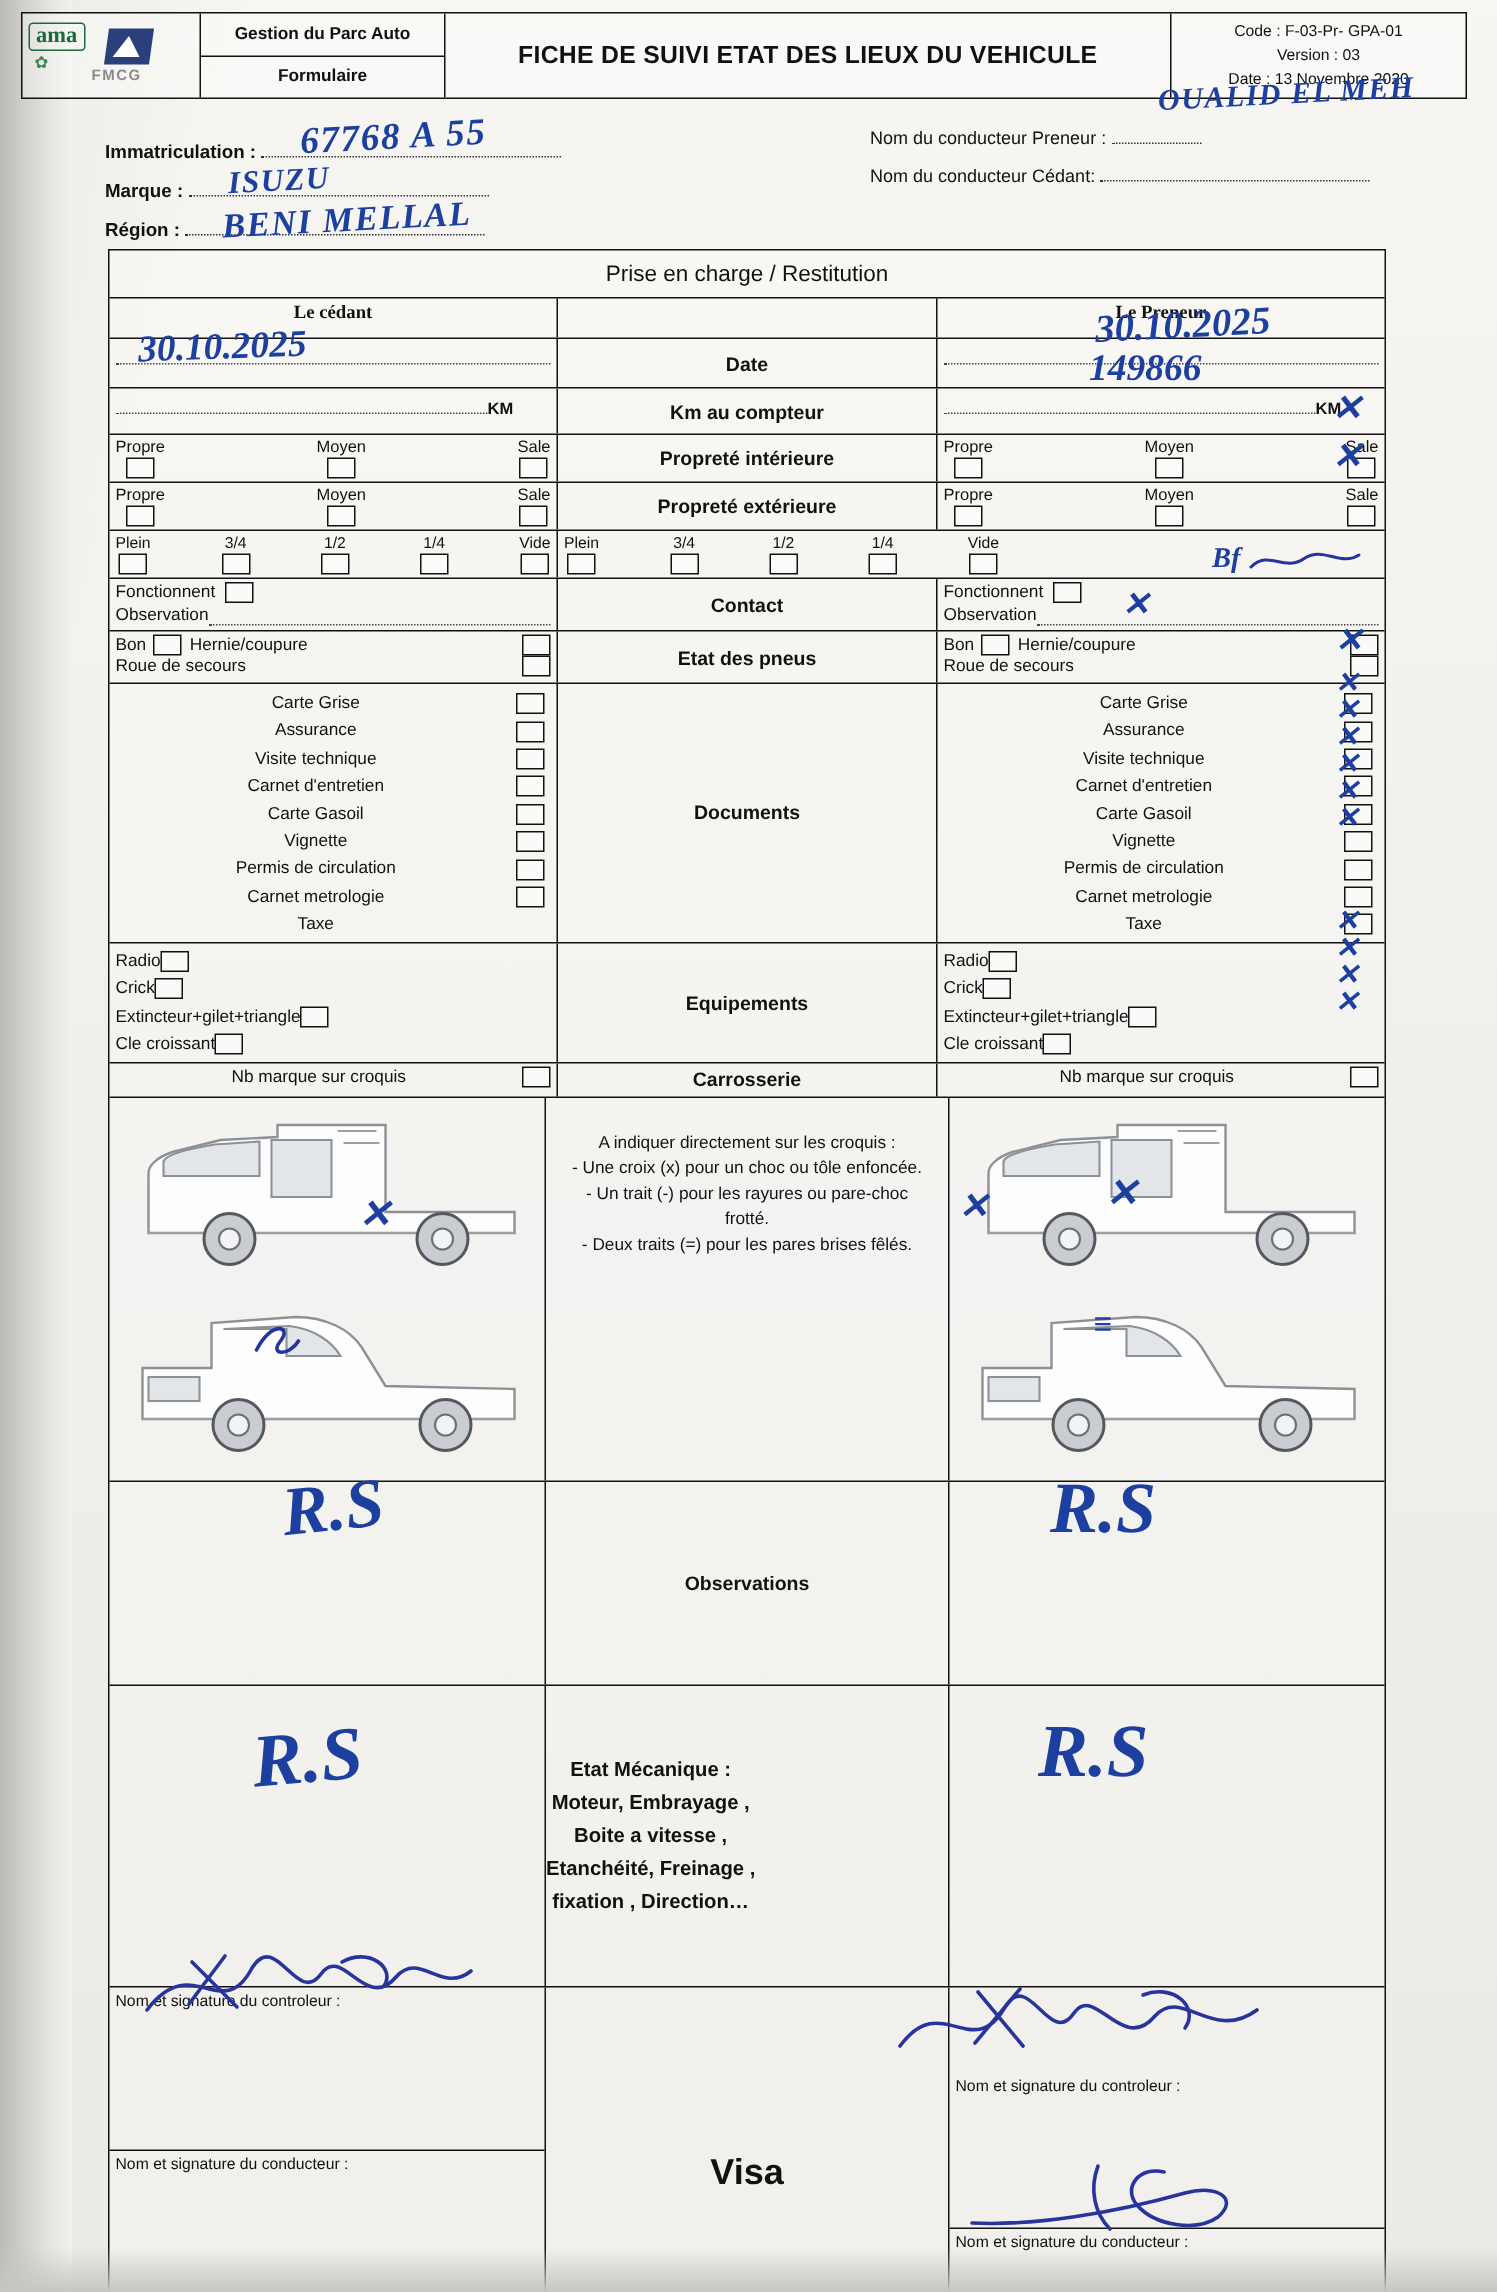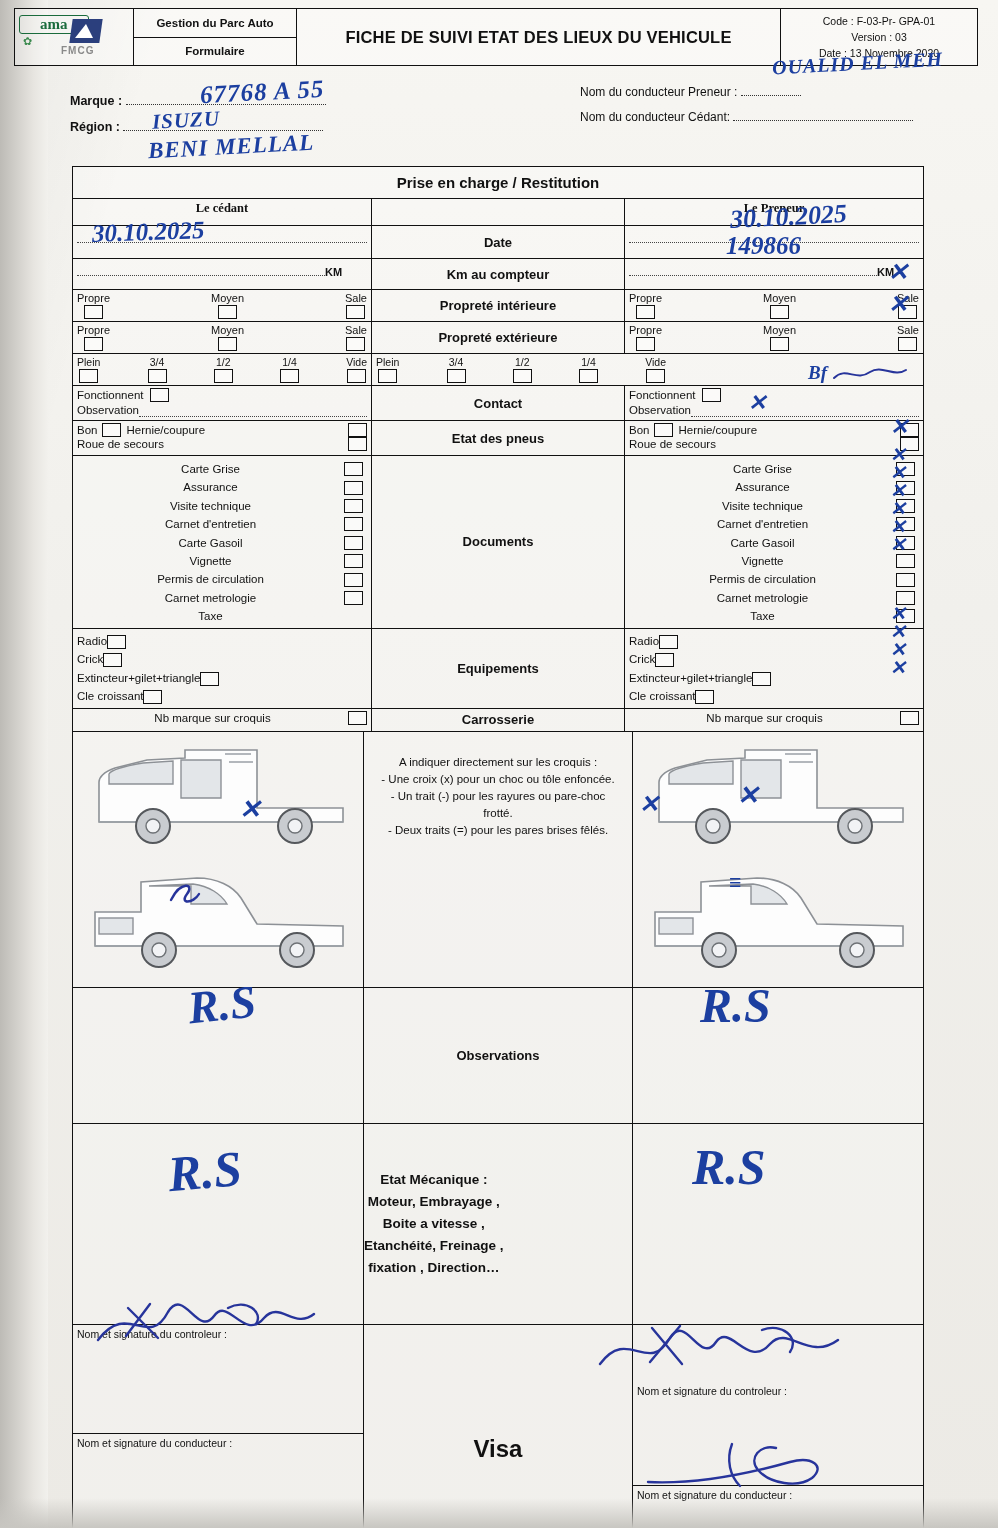--- a/index.html
+++ b/index.html
@@ -35,21 +35,21 @@
   .hdr{
     position:absolute;left:14px;top:8px;width:962px;height:56px;
     border:1.5px solid #111;
     display:flex;
     background:rgba(255,255,255,0.35);
   }
   .hdr-logo{width:118px;border-right:1.5px solid #111;position:relative;}
   .logo-ama{
     position:absolute;left:4px;top:6px;font-size:15px;font-weight:bold;
     font-family:"Liberation Serif", serif;color:#1a6b3c;
-    border:1px solid #1a6b3c;border-radius:3px;padding:0 20px;
+    border:1px solid #1a6b3c;border-radius:3px;padding:0 4px;
   }
   .logo-leaf{position:absolute;left:8px;top:26px;font-size:11px;color:#3b8a4f;}
   .logo-fmcg{
     position:absolute;left:56px;top:10px;width:30px;height:24px;background:#2b3f7d;
     transform:skewX(-8deg);
   }
   .logo-fmcg:after{
     content:"";position:absolute;left:5px;top:5px;width:0;height:0;
     border-left:9px solid transparent;border-right:9px solid transparent;border-bottom:14px solid #fff;
   }
@@ -74,21 +74,21 @@
     font-style:italic;
     font-weight:bold;
     transform:rotate(-3deg);
     display:inline-block;
     letter-spacing:1px;
   }
   .hw2{font-family:"Liberation Serif",serif;color:#203f9e;font-style:italic;font-weight:bold;display:inline-block;}
 
   
   .tbl{position:absolute;left:72px;top:166px;width:850px;border:1.5px solid #111;background:rgba(255,255,255,0.28);}
-  .band{font-size:15px;font-weight:bold;text-align:center;padding:7px 0;border-bottom:1.4px solid #111;}
+  .band{font-size:15px;font-weight:normal;text-align:center;padding:7px 0;border-bottom:1.4px solid #111;}
   .r{display:flex;border-bottom:1.1px solid #111;min-height:24px;}
   .c-left{width:290px;border-right:1.4px solid #111;position:relative;padding:2px 4px;font-size:11.5px;}
   .c-mid{flex:1;border-right:1.4px solid #111;display:flex;align-items:center;justify-content:center;
     font-size:13px;font-weight:bold;text-align:center;}
   .c-right{width:290px;position:relative;padding:2px 4px;font-size:11.5px;}
   .hcol{font-size:12.5px;font-weight:bold;text-align:center;}
   .dotline{border-bottom:1px dotted #444;display:block;height:14px;}
   .box{display:inline-block;width:17px;height:12px;border:1.2px solid #111;background:rgba(255,255,255,0.5);vertical-align:middle;}
   .opts{display:flex;justify-content:space-between;font-size:11px;}
   .opt{text-align:center;}
@@ -148,20 +148,24 @@
     </div>
     <div class="hdr-title">FICHE DE SUIVI ETAT DES LIEUX DU VEHICULE</div>
     <div class="hdr-code">
       <span>Code : F-03-Pr- GPA-01</span>
       <span>Version : 03</span>
       <span>Date : 13 Novembre 2020</span>
     </div>
   </div>
 
   <div class="ident">
+    <div class="row">
+      <span class="lbl">Immatriculation :</span>
+      <span class="dots"></span>
+    </div>
     <div class="row">
       <span class="lbl">Marque :</span>
       <span class="dots"></span>
     </div>
     <div class="row">
       <span class="lbl">Région :</span>
       <span class="dots"></span>
     </div>
   </div>
 

